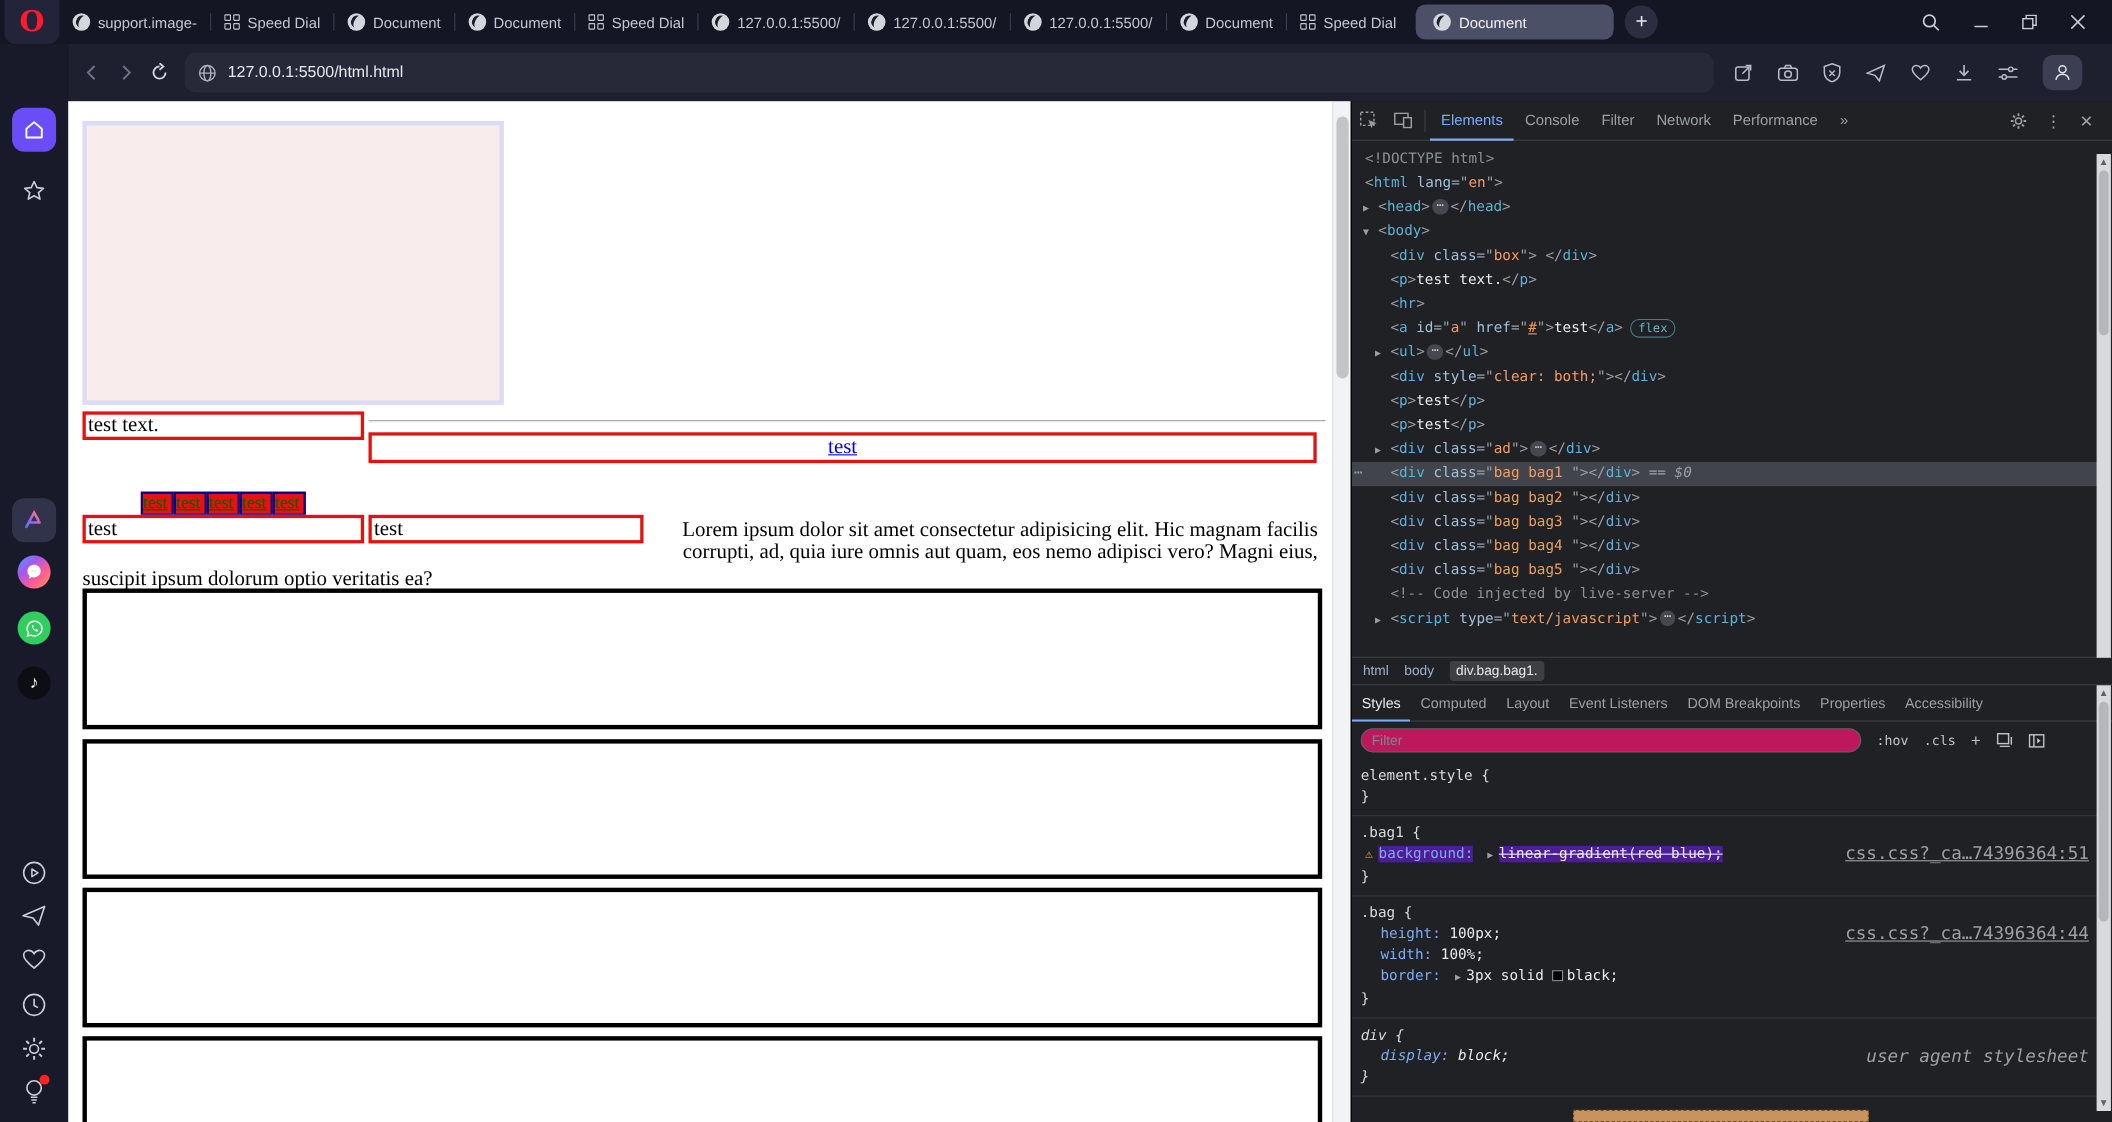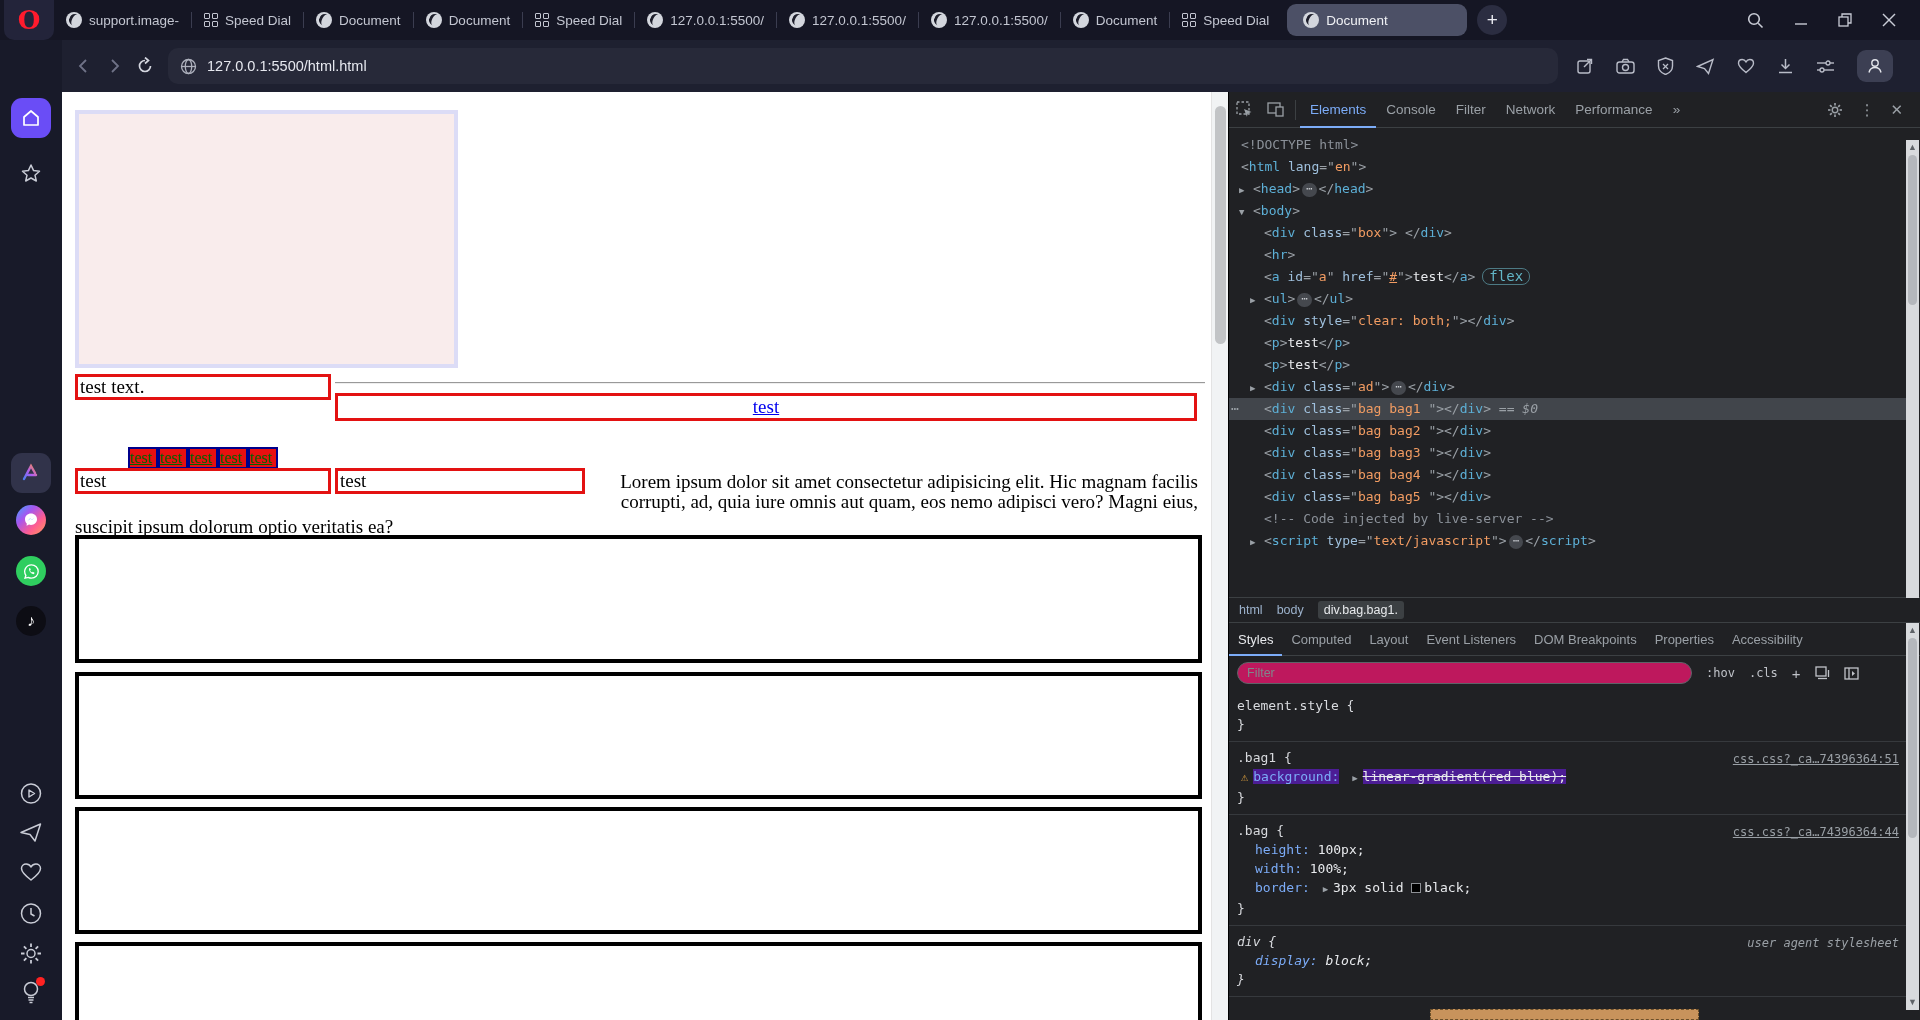--- a/index.html
+++ b/index.html
@@ -78,21 +78,21 @@
   .tree-line { position:relative; height:22px; line-height:22px; white-space:pre; }
   .tree-line.sel { background:#41454b; }
   .tl-gutter { position:absolute; left:2px; color:#9aa0a6; }
   .tl-arrow { position:absolute; color:#9aa0a6; font-size:9px; top:1px; }
   .tok-p { color:#9aa0a6; } .tok-t { color:#5db0d7; } .tok-a { color:#9fc0dd; }
   .tok-v { color:#f29c62; } .tok-vu { color:#f29c62; text-decoration:underline; }
   .tok-x { color:#e8eaed; } .tok-c { color:#8b9199; }
   .dots-pill { display:inline-block; background:#45484e; color:#c8cbd0; border-radius:7px; line-height:11px;
     padding:0 4px 3px 4px; font-size:11px; margin:0 2px; vertical-align:middle; }
   .flex-badge { display:inline-block; border:1px solid #4d7a84; color:#62b6c7; border-radius:8px;
-    font-size:14px; padding:0 6px; margin-left:7px; line-height:15px; }
+    font-size:11px; padding:0 6px; margin-left:7px; line-height:15px; }
   .dollar { color:#9aa0a6; font-style:italic; }
 
   #dt-crumbs { position:absolute; left:0; top:505px; width:692px; height:25px; border-top:1px solid #3c4043;
     display:flex; align-items:center; gap:14px; padding-left:10px; color:#9cb2cc; font-size:12.5px; background:#202124;}
   .crumb-last { background:#3c4043; color:#e8eaed; padding:2px 6px; border-radius:3px; }
 
   #dt-styletabs { position:absolute; left:0; top:530px; width:692px; height:34px; border-top:1px solid #3c4043;
     border-bottom:1px solid #3c4043; display:flex; align-items:center; color:#9aa0a6; font-size:13px; }
   .st-tab { padding:0 9px; height:34px; display:flex; align-items:center; }
   .st-tab.active { color:#e8eaed; box-shadow:inset 0 -2px 0 #7cacf8; }
@@ -102,21 +102,21 @@
   #filter-input { width:455px; height:22px; background:#be185d; border:1px solid #5f6368; border-radius:12px;
     color:#e8eaed; font-size:12.5px; padding:0 9px; }
   #filter-input::placeholder { color:#80868b; }
   .filter-lbl { color:#c0c3c9; font-family:"DejaVu Sans Mono", monospace; font-size:12px; }
   .filter-glyph { color:#c0c3c9; font-size:15px; }
 
   #dt-rules { position:absolute; left:0; top:598px; width:678px; height:330px; overflow:hidden;
     font-family:"DejaVu Sans Mono", monospace; font-size:13px; }
   .rule { position:relative; border-bottom:1px solid #36393d; padding:6px 8px 7px 8px; line-height:19px; }
   .rule-sel { color:#d8dade; }
-  .rule-link { position:absolute; right:8px; top:8px; color:#9aa0a6; text-decoration:underline; font-size:12px; }
+  .rule-link { position:absolute; right:8px; top:24px; color:#9aa0a6; text-decoration:underline; font-size:16px; }
   .rule-link.plain { text-decoration:none; font-style:italic; }
   .prop { padding-left:18px; }
   .prop-name { color:#7cacf8; } .prop-val { color:#e8eaed; }
   .prop .arr { color:#9aa0a6; font-size:9px; margin:0 5px; }
   .hl { background:#4c1d95; }
   .struck { text-decoration:line-through; }
   .warn-tri { color:#e2a33e; margin-right:5px; margin-left:-14px; font-size:12px;}
   .swatch { display:inline-block; width:10px; height:10px; background:#000; border:1px solid #8d9095; margin:0 3px -1px 0; }
   .rule.ua, .rule.ua .prop-name, .rule.ua .prop-val, .rule.ua .rule-sel { font-style:italic; }
   #margin-box { position:absolute; left:201px; top:917px; width:269px; height:11px; background:#c8935c; border:1px dashed #6b4f2a; }
@@ -475,20 +475,21 @@
       <span>✕</span>
     </span>
   </div>
 
   <div id="dt-tree">
       <div class="tree-line"><span style="padding-left: 12px;"><span class="tok-c">&lt;!DOCTYPE html&gt;</span></span></div>
       <div class="tree-line"><span style="padding-left: 12px;"><span class="tok-p">&lt;</span><span class="tok-t">html</span><span class="tok-a"> lang</span><span class="tok-p">="</span><span class="tok-v">en</span><span class="tok-p">"&gt;</span></span></div>
       <div class="tree-line"><span class="tl-arrow" style="left: 10px;">▶</span><span style="padding-left: 24px;"><span class="tok-p">&lt;</span><span class="tok-t">head</span><span class="tok-p">&gt;</span><span class="dots-pill">⋯</span><span class="tok-p">&lt;/</span><span class="tok-t">head</span><span class="tok-p">&gt;</span></span></div>
       <div class="tree-line"><span class="tl-arrow" style="left: 10px;">▼</span><span style="padding-left: 24px;"><span class="tok-p">&lt;</span><span class="tok-t">body</span><span class="tok-p">&gt;</span></span></div>
       <div class="tree-line"><span style="padding-left: 35px;"><span class="tok-p">&lt;</span><span class="tok-t">div</span><span class="tok-a"> class</span><span class="tok-p">="</span><span class="tok-v">box</span><span class="tok-p">"&gt;</span><span class="tok-x"> </span><span class="tok-p">&lt;/</span><span class="tok-t">div</span><span class="tok-p">&gt;</span></span></div>
+      <div class="tree-line"><span style="padding-left: 35px;"><span class="tok-p">&lt;</span><span class="tok-t">p</span><span class="tok-p">&gt;</span><span class="tok-x">test text.</span><span class="tok-p">&lt;/</span><span class="tok-t">p</span><span class="tok-p">&gt;</span></span></div>
       <div class="tree-line"><span style="padding-left: 35px;"><span class="tok-p">&lt;</span><span class="tok-t">hr</span><span class="tok-p">&gt;</span></span></div>
       <div class="tree-line"><span style="padding-left: 35px;"><span class="tok-p">&lt;</span><span class="tok-t">a</span><span class="tok-a"> id</span><span class="tok-p">="</span><span class="tok-v">a</span><span class="tok-p">"</span><span class="tok-a"> href</span><span class="tok-p">="</span><span class="tok-vu">#</span><span class="tok-p">"&gt;</span><span class="tok-x">test</span><span class="tok-p">&lt;/</span><span class="tok-t">a</span><span class="tok-p">&gt;</span><span class="flex-badge">flex</span></span></div>
       <div class="tree-line"><span class="tl-arrow" style="left: 21px;">▶</span><span style="padding-left: 35px;"><span class="tok-p">&lt;</span><span class="tok-t">ul</span><span class="tok-p">&gt;</span><span class="dots-pill">⋯</span><span class="tok-p">&lt;/</span><span class="tok-t">ul</span><span class="tok-p">&gt;</span></span></div>
       <div class="tree-line"><span style="padding-left: 35px;"><span class="tok-p">&lt;</span><span class="tok-t">div</span><span class="tok-a"> style</span><span class="tok-p">="</span><span class="tok-v">clear: both;</span><span class="tok-p">"&gt;</span><span class="tok-p">&lt;/</span><span class="tok-t">div</span><span class="tok-p">&gt;</span></span></div>
       <div class="tree-line"><span style="padding-left: 35px;"><span class="tok-p">&lt;</span><span class="tok-t">p</span><span class="tok-p">&gt;</span><span class="tok-x">test</span><span class="tok-p">&lt;/</span><span class="tok-t">p</span><span class="tok-p">&gt;</span></span></div>
       <div class="tree-line"><span style="padding-left: 35px;"><span class="tok-p">&lt;</span><span class="tok-t">p</span><span class="tok-p">&gt;</span><span class="tok-x">test</span><span class="tok-p">&lt;/</span><span class="tok-t">p</span><span class="tok-p">&gt;</span></span></div>
       <div class="tree-line"><span class="tl-arrow" style="left: 21px;">▶</span><span style="padding-left: 35px;"><span class="tok-p">&lt;</span><span class="tok-t">div</span><span class="tok-a"> class</span><span class="tok-p">="</span><span class="tok-v">ad</span><span class="tok-p">"&gt;</span><span class="dots-pill">⋯</span><span class="tok-p">&lt;/</span><span class="tok-t">div</span><span class="tok-p">&gt;</span></span></div>
       <div class="tree-line sel"><span class="tl-gutter">⋯</span><span style="padding-left: 35px;"><span class="tok-p">&lt;</span><span class="tok-t">div</span><span class="tok-a"> class</span><span class="tok-p">="</span><span class="tok-v">bag bag1 </span><span class="tok-p">"&gt;</span><span class="tok-p">&lt;/</span><span class="tok-t">div</span><span class="tok-p">&gt;</span><span class="dollar"> == $0</span></span></div>
       <div class="tree-line"><span style="padding-left: 35px;"><span class="tok-p">&lt;</span><span class="tok-t">div</span><span class="tok-a"> class</span><span class="tok-p">="</span><span class="tok-v">bag bag2 </span><span class="tok-p">"&gt;</span><span class="tok-p">&lt;/</span><span class="tok-t">div</span><span class="tok-p">&gt;</span></span></div>
       <div class="tree-line"><span style="padding-left: 35px;"><span class="tok-p">&lt;</span><span class="tok-t">div</span><span class="tok-a"> class</span><span class="tok-p">="</span><span class="tok-v">bag bag3 </span><span class="tok-p">"&gt;</span><span class="tok-p">&lt;/</span><span class="tok-t">div</span><span class="tok-p">&gt;</span></span></div>

